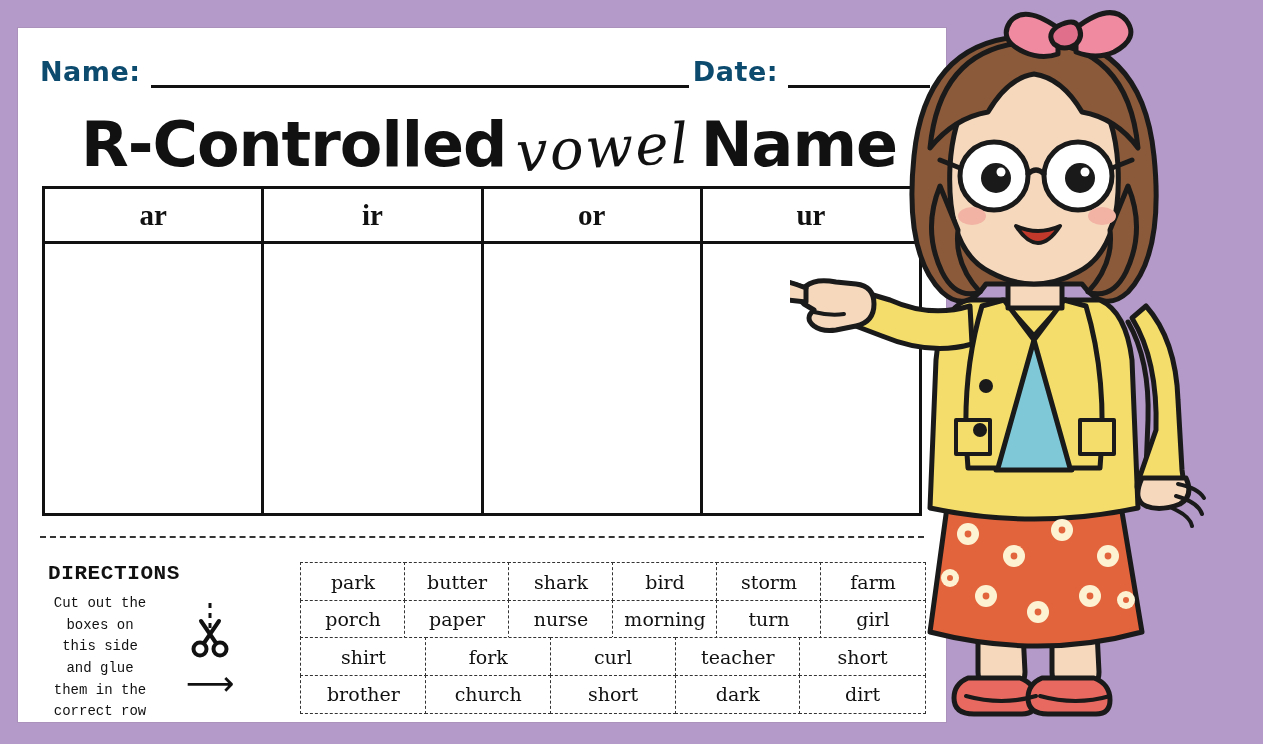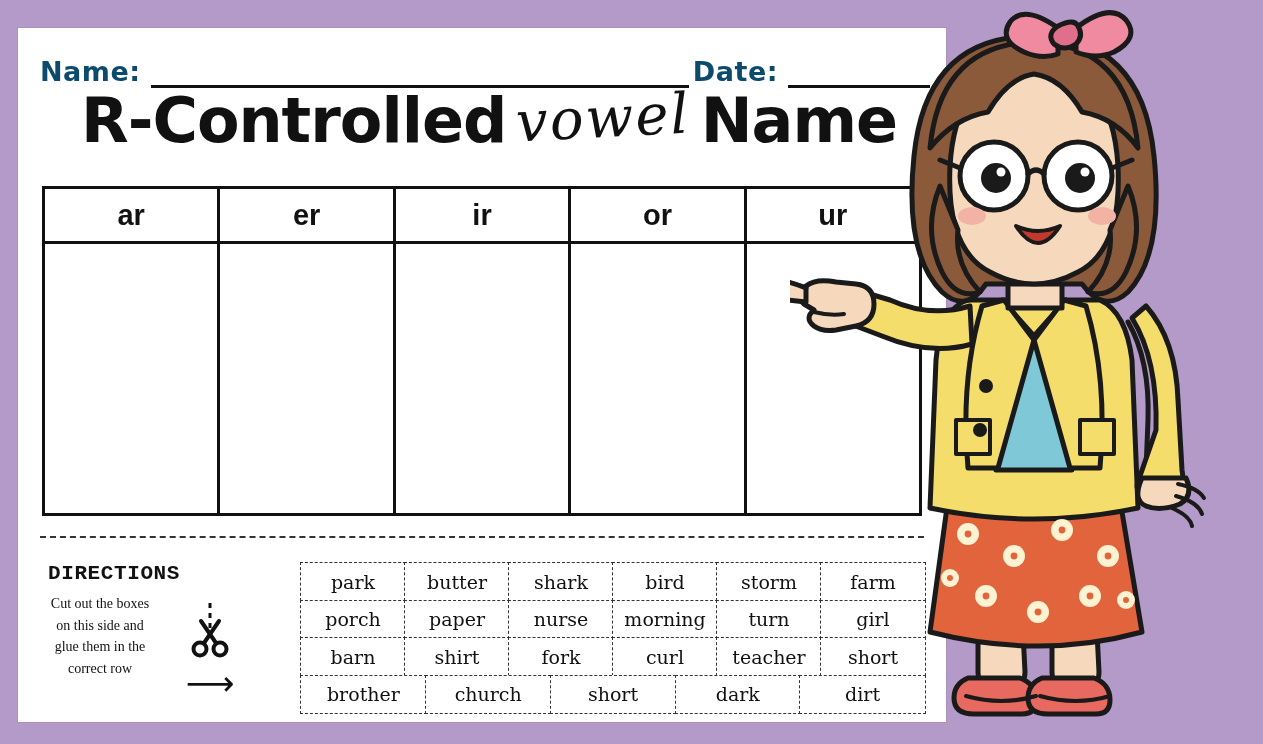--- a/index.html
+++ b/index.html
@@ -56,21 +56,21 @@
   .nm-line.short { width: 142px; margin-left: 10px; }
 
   
   .title-row {
     position: absolute;
     left: 26px;
     top: 62px;
     width: 890px;
     height: 86px;
     display: flex;
-    align-items: flex-start;
+    align-items: flex-end;
     justify-content: center;
     gap: 10px;
   }
   .title-a, .title-c {
     font-family: "DejaVu Sans", sans-serif;
     font-weight: 700;
     font-size: 62px;
     letter-spacing: -1px;
     color: #111;
     line-height: 1;
@@ -104,21 +104,21 @@
     display: flex;
     flex-direction: column;
   }
   .sort-col:last-child { border-right: none; }
   .sort-head {
     height: 52px;
     border-bottom: 3px solid #111;
     display: flex;
     align-items: center;
     justify-content: center;
-    font-family: Liberation Sans, sans-serif;
+    font-family: Liberation Serif, serif;
     font-weight: 700;
     font-size: 29px;
     color: #111;
   }
   .sort-body { flex: 1 1 auto; }
 
   
   .divider {
     position: absolute;
     left: 22px;
@@ -144,21 +144,21 @@
     margin-top: 12px;
   }
   .dir-body {
     margin-top: 8px;
     display: flex;
     align-items: flex-start;
     gap: 6px;
   }
   .dir-text {
     width: 104px;
-    font-family: Liberation Serif, serif;
+    font-family: Liberation Mono, monospace;
     font-size: 14px;
     line-height: 1.55;
     color: #111;
     text-align: center;
   }
   .dir-icons {
     width: 104px;
     display: flex;
     flex-direction: column;
     align-items: center;
@@ -226,24 +226,20 @@
 
     <div class="title-row">
       <span class="title-a">R-Controlled</span>
       <span class="title-b">vowel</span>
       <span class="title-c">Name</span>
     </div>
 
     <div id="sort-table">
       <div class="sort-col">
         <div class="sort-head">ar</div>
-        <div class="sort-body"></div>
-      </div>
-      <div class="sort-col">
-        <div class="sort-head">er</div>
         <div class="sort-body"></div>
       </div>
       <div class="sort-col">
         <div class="sort-head">ir</div>
         <div class="sort-body"></div>
       </div>
       <div class="sort-col">
         <div class="sort-head">or</div>
         <div class="sort-body"></div>
       </div>
@@ -285,21 +281,20 @@
       </div>
       <div class="word-row">
         <div class="word-cell">porch</div>
         <div class="word-cell">paper</div>
         <div class="word-cell">nurse</div>
         <div class="word-cell">morning</div>
         <div class="word-cell">turn</div>
         <div class="word-cell">girl</div>
       </div>
       <div class="word-row">
-        <div class="word-cell">barn</div>
         <div class="word-cell">shirt</div>
         <div class="word-cell">fork</div>
         <div class="word-cell">curl</div>
         <div class="word-cell">teacher</div>
         <div class="word-cell">short</div>
       </div>
       <div class="word-row">
         <div class="word-cell">brother</div>
         <div class="word-cell">church</div>
         <div class="word-cell">short</div>

